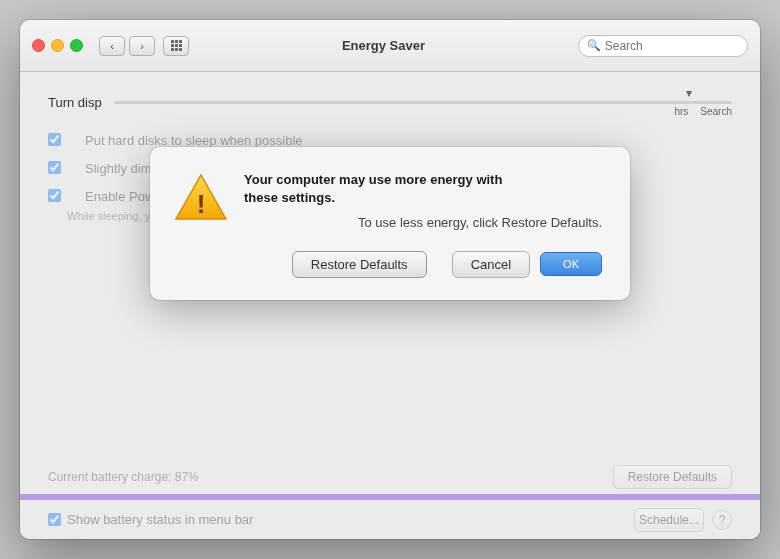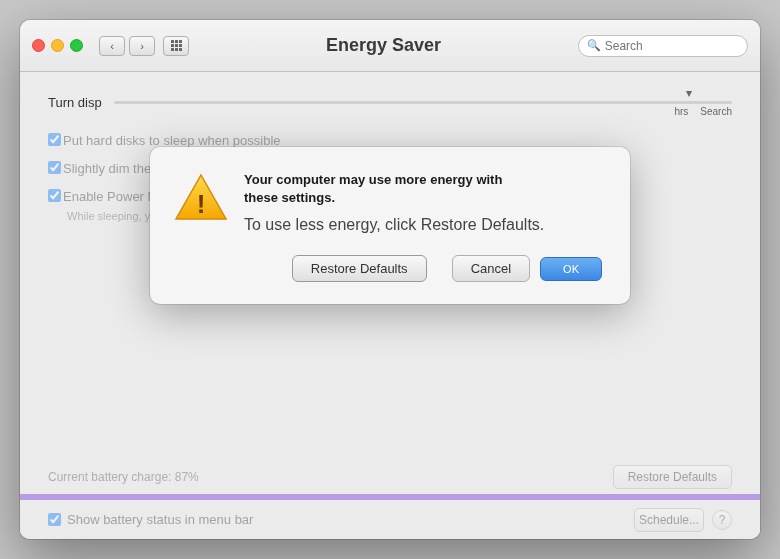--- a/index.html
+++ b/index.html
@@ -97,21 +97,21 @@
     .grid-dot {
       width: 3px;
       height: 3px;
       background: #666;
       border-radius: 0.5px;
     }
 
     .title-text {
       flex: 1;
       text-align: center;
-      font-size: 18px;
+      font-size: 13px;
       font-weight: 600;
       color: #3a3a3a;
     }
 
     .search-bar {
       width: 170px;
       height: 22px;
       background: white;
       border: 1px solid #c0c0c0;
       border-radius: 11px;
@@ -191,21 +191,21 @@
     .checkboxes-section {
       display: flex;
       flex-direction: column;
       gap: 10px;
       margin-bottom: 20px;
     }
 
     .checkbox-row {
       display: flex;
       align-items: flex-start;
-      gap: 2px;
+      gap: 24px;
     }
 
     .checkbox-row input[type="checkbox"] {
       width: 13px;
       height: 13px;
       margin-top: 1px;
       flex-shrink: 0;
     }
 
     .checkbox-label {
@@ -341,23 +341,24 @@
 
     .dialog-title {
       font-size: 13px;
       font-weight: 700;
       color: #1a1a1a;
       line-height: 1.4;
       margin-bottom: 6px;
     }
 
     .dialog-body {
-      font-size: 16px;
+      font-size: 13px;
       color: #444;
       line-height: 1.5;
+      text-align: right;
     }
 
     .dialog-buttons {
       display: flex;
       justify-content: flex-end;
       gap: 10px;
       margin-top: 18px;
       align-items: center;
     }
 

